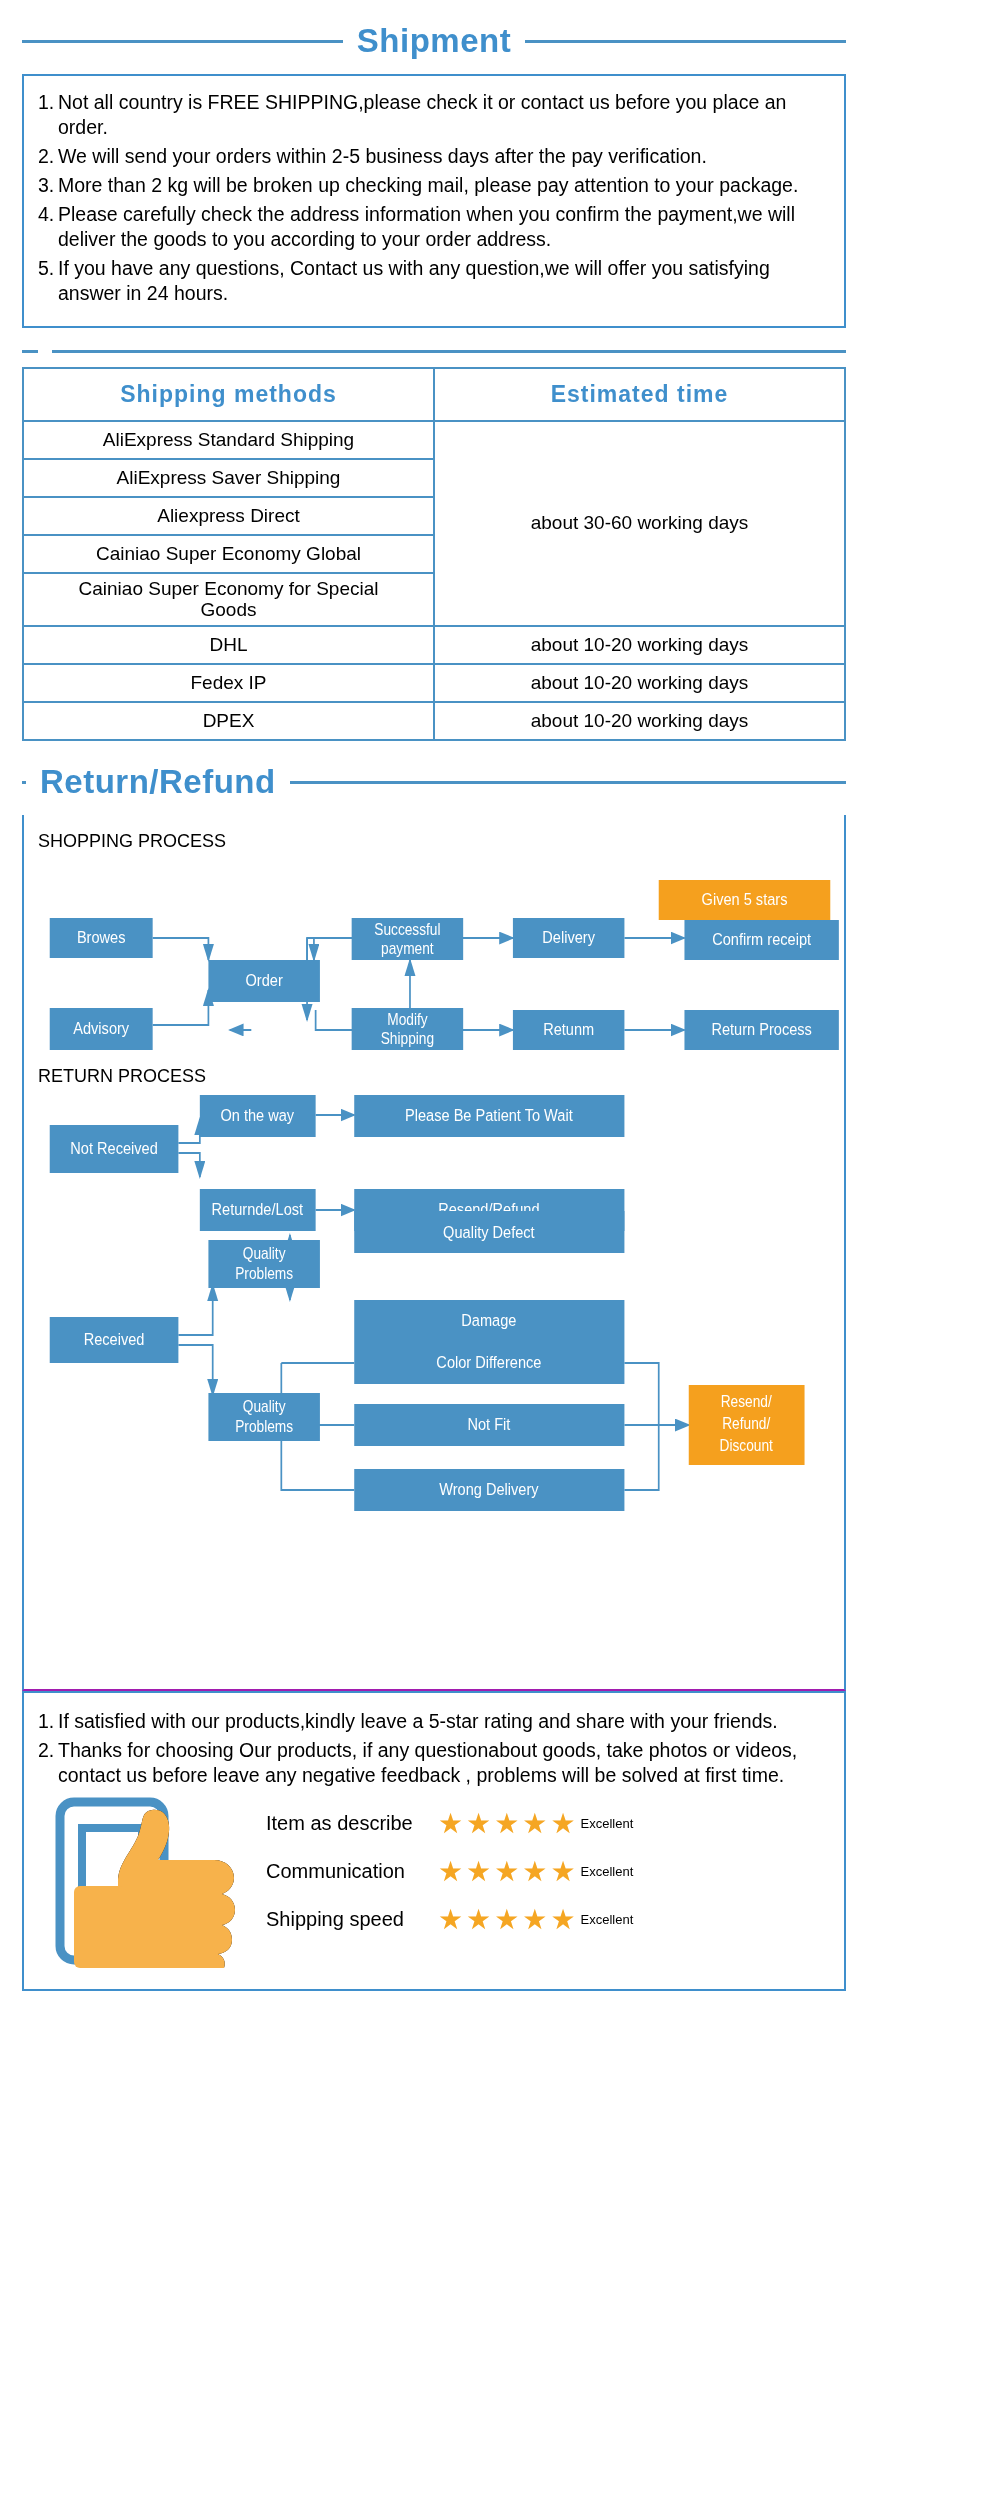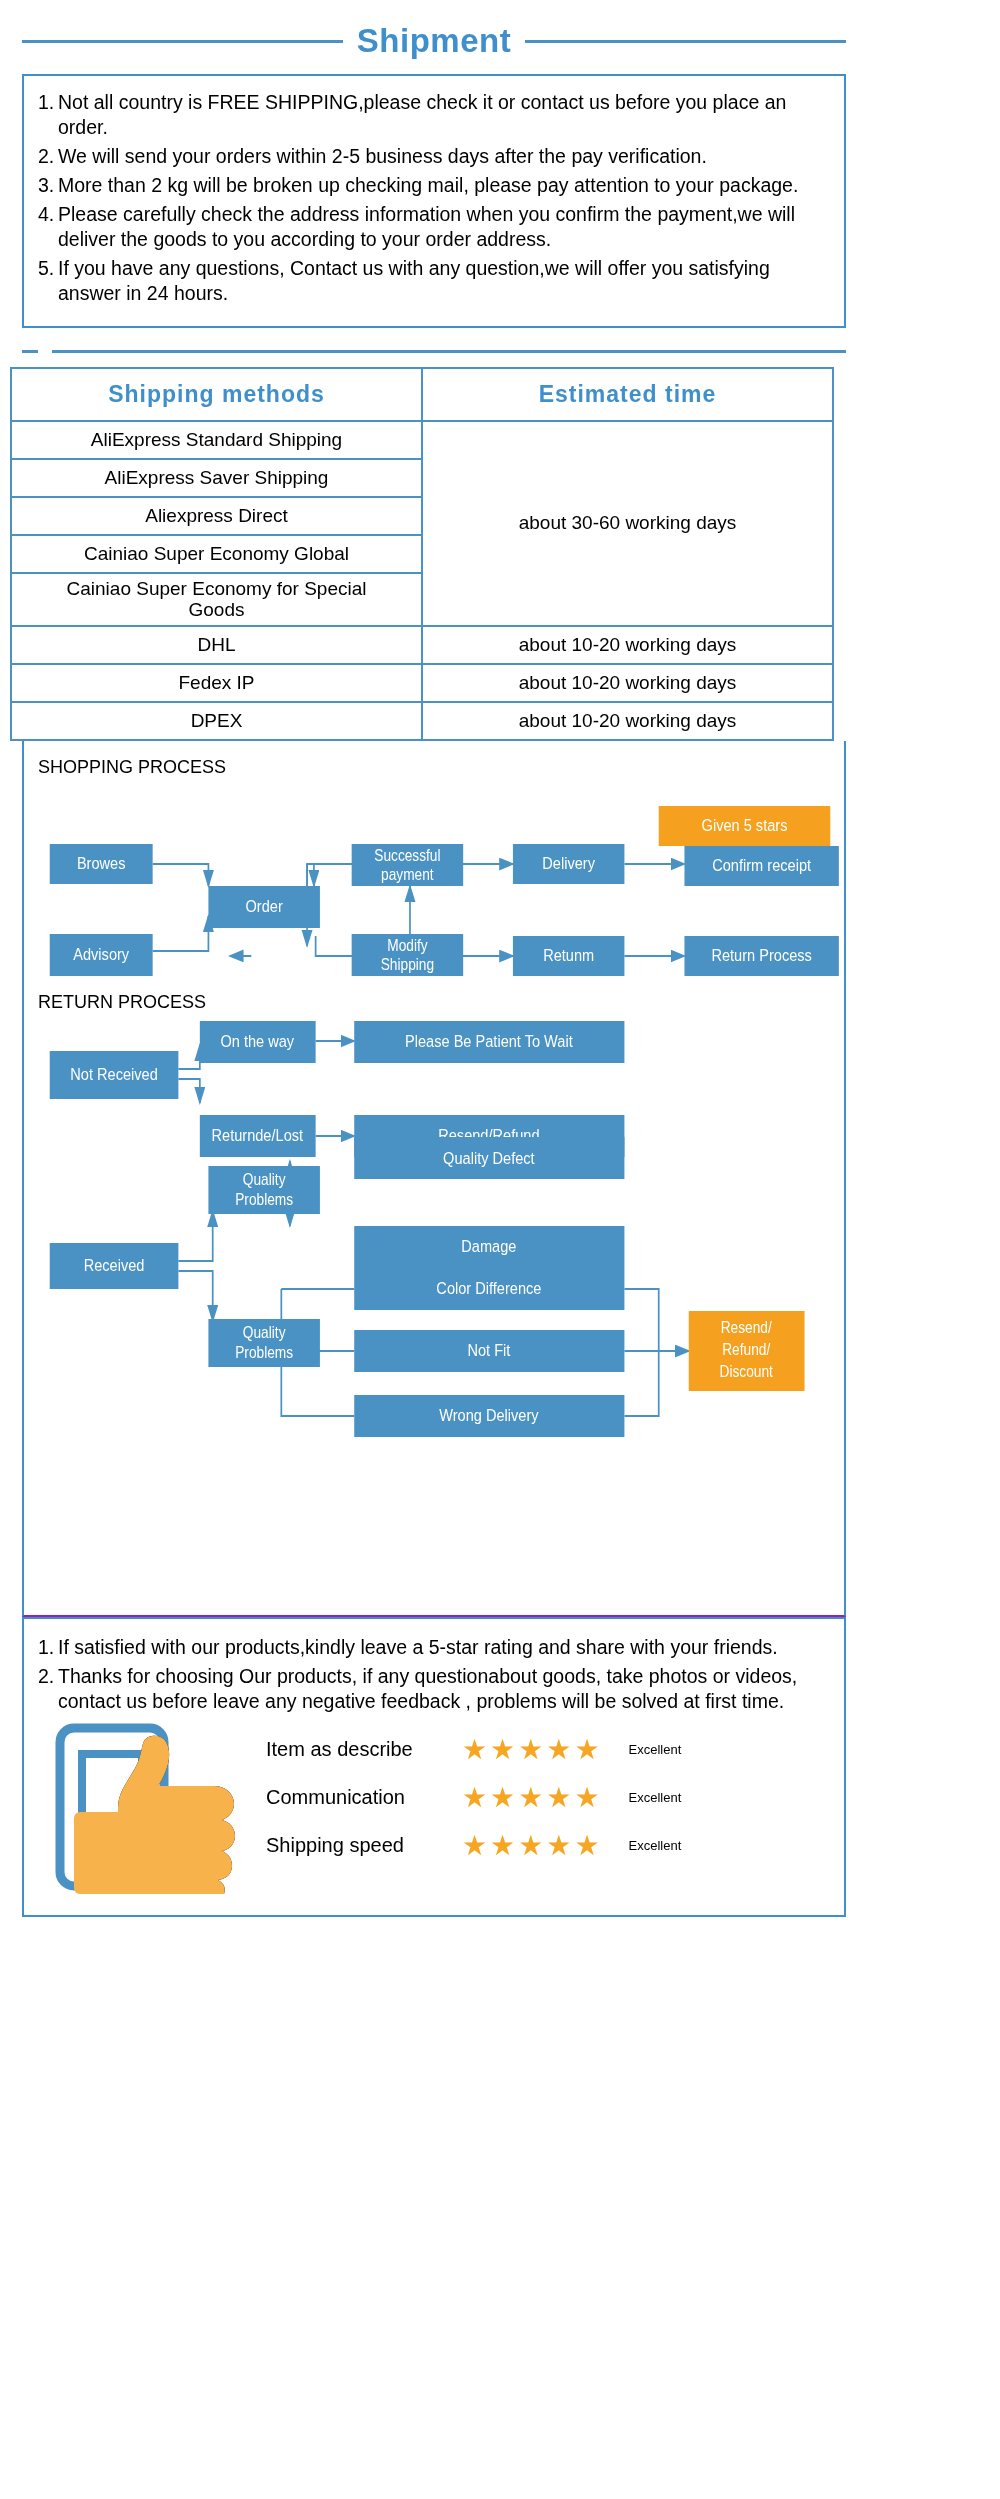--- a/index.html
+++ b/index.html
@@ -47,21 +47,21 @@
     font-size:19.5px;
     line-height:1.28;
     margin-bottom:4px;
   }
   ol.numlist li .num { flex:0 0 auto; width:20px; }
   ol.numlist li .txt { flex:1 1 auto; }
 
   
   table.logi {
     width:calc(100% - 44px);
-    margin:0 10px;
+    margin:0 22px;
     border-collapse:collapse;
     table-layout:fixed;
     border-radius:7px;
   }
   table.logi th, table.logi td {
     border:2px solid #4a92c4;
     text-align:center;
     vertical-align:middle;
     font-size:19px;
     padding:7px 6px;
@@ -104,21 +104,21 @@
     dominant-baseline:middle;
   }
   .fbox-text.sm { font-size:16px; }
 
   
   .fb-box { border:2px solid #3f8fcc; margin:0 22px; padding:16px 14px 20px 14px; }
   .fb-list li { font-size:18.5px; line-height:1.3; margin-bottom:14px; }
   .rating-area { display:flex; align-items:center; gap:18px; margin-top:6px; padding-left:10px; }
   .thumb { flex:0 0 auto; width:200px; height:175px; position:relative; }
   .ratings { flex:1 1 auto; }
-  .rating-row { display:flex; align-items:center; gap:26px; margin-bottom:20px; }
+  .rating-row { display:flex; align-items:center; gap:2px; margin-bottom:20px; }
   .rating-label { font-size:20px; width:170px; }
   .stars { letter-spacing:3px; font-size:28px; color:#f5a623; line-height:1; }
   .rating-val { font-size:13px; }
 </style>
 </head>
 <body>
 
 <div class="page">
 
   <div class="sec-head centered">
@@ -189,20 +189,25 @@
         <td class="meth">Fedex IP</td>
         <td>about 10-20  working days</td>
       </tr>
       <tr>
         <td class="meth">DPEX</td>
         <td>about 10-20  working days</td>
       </tr>
     </tbody>
   </table>
 
+  <div class="sec-head left">
+    <span class="rule short" style="flex:0 0 4px;"></span>
+    <span class="title">Return/Refund</span>
+    <span class="rule"></span>
+  </div>
 
   <div class="flow-wrap">
 
     <div class="flow-label">SHOPPING PROCESS</div>
 
     <div class="flow">
       <svg viewBox="0 0 956 200" preserveAspectRatio="none" style="height:200px;">
         <defs>
           <marker id="ah" markerWidth="9" markerHeight="9" refX="8" refY="3.2" orient="auto">
             <path d="M0,0 L9,3.2 L0,6.4 z" fill="#4a92c4"></path>

